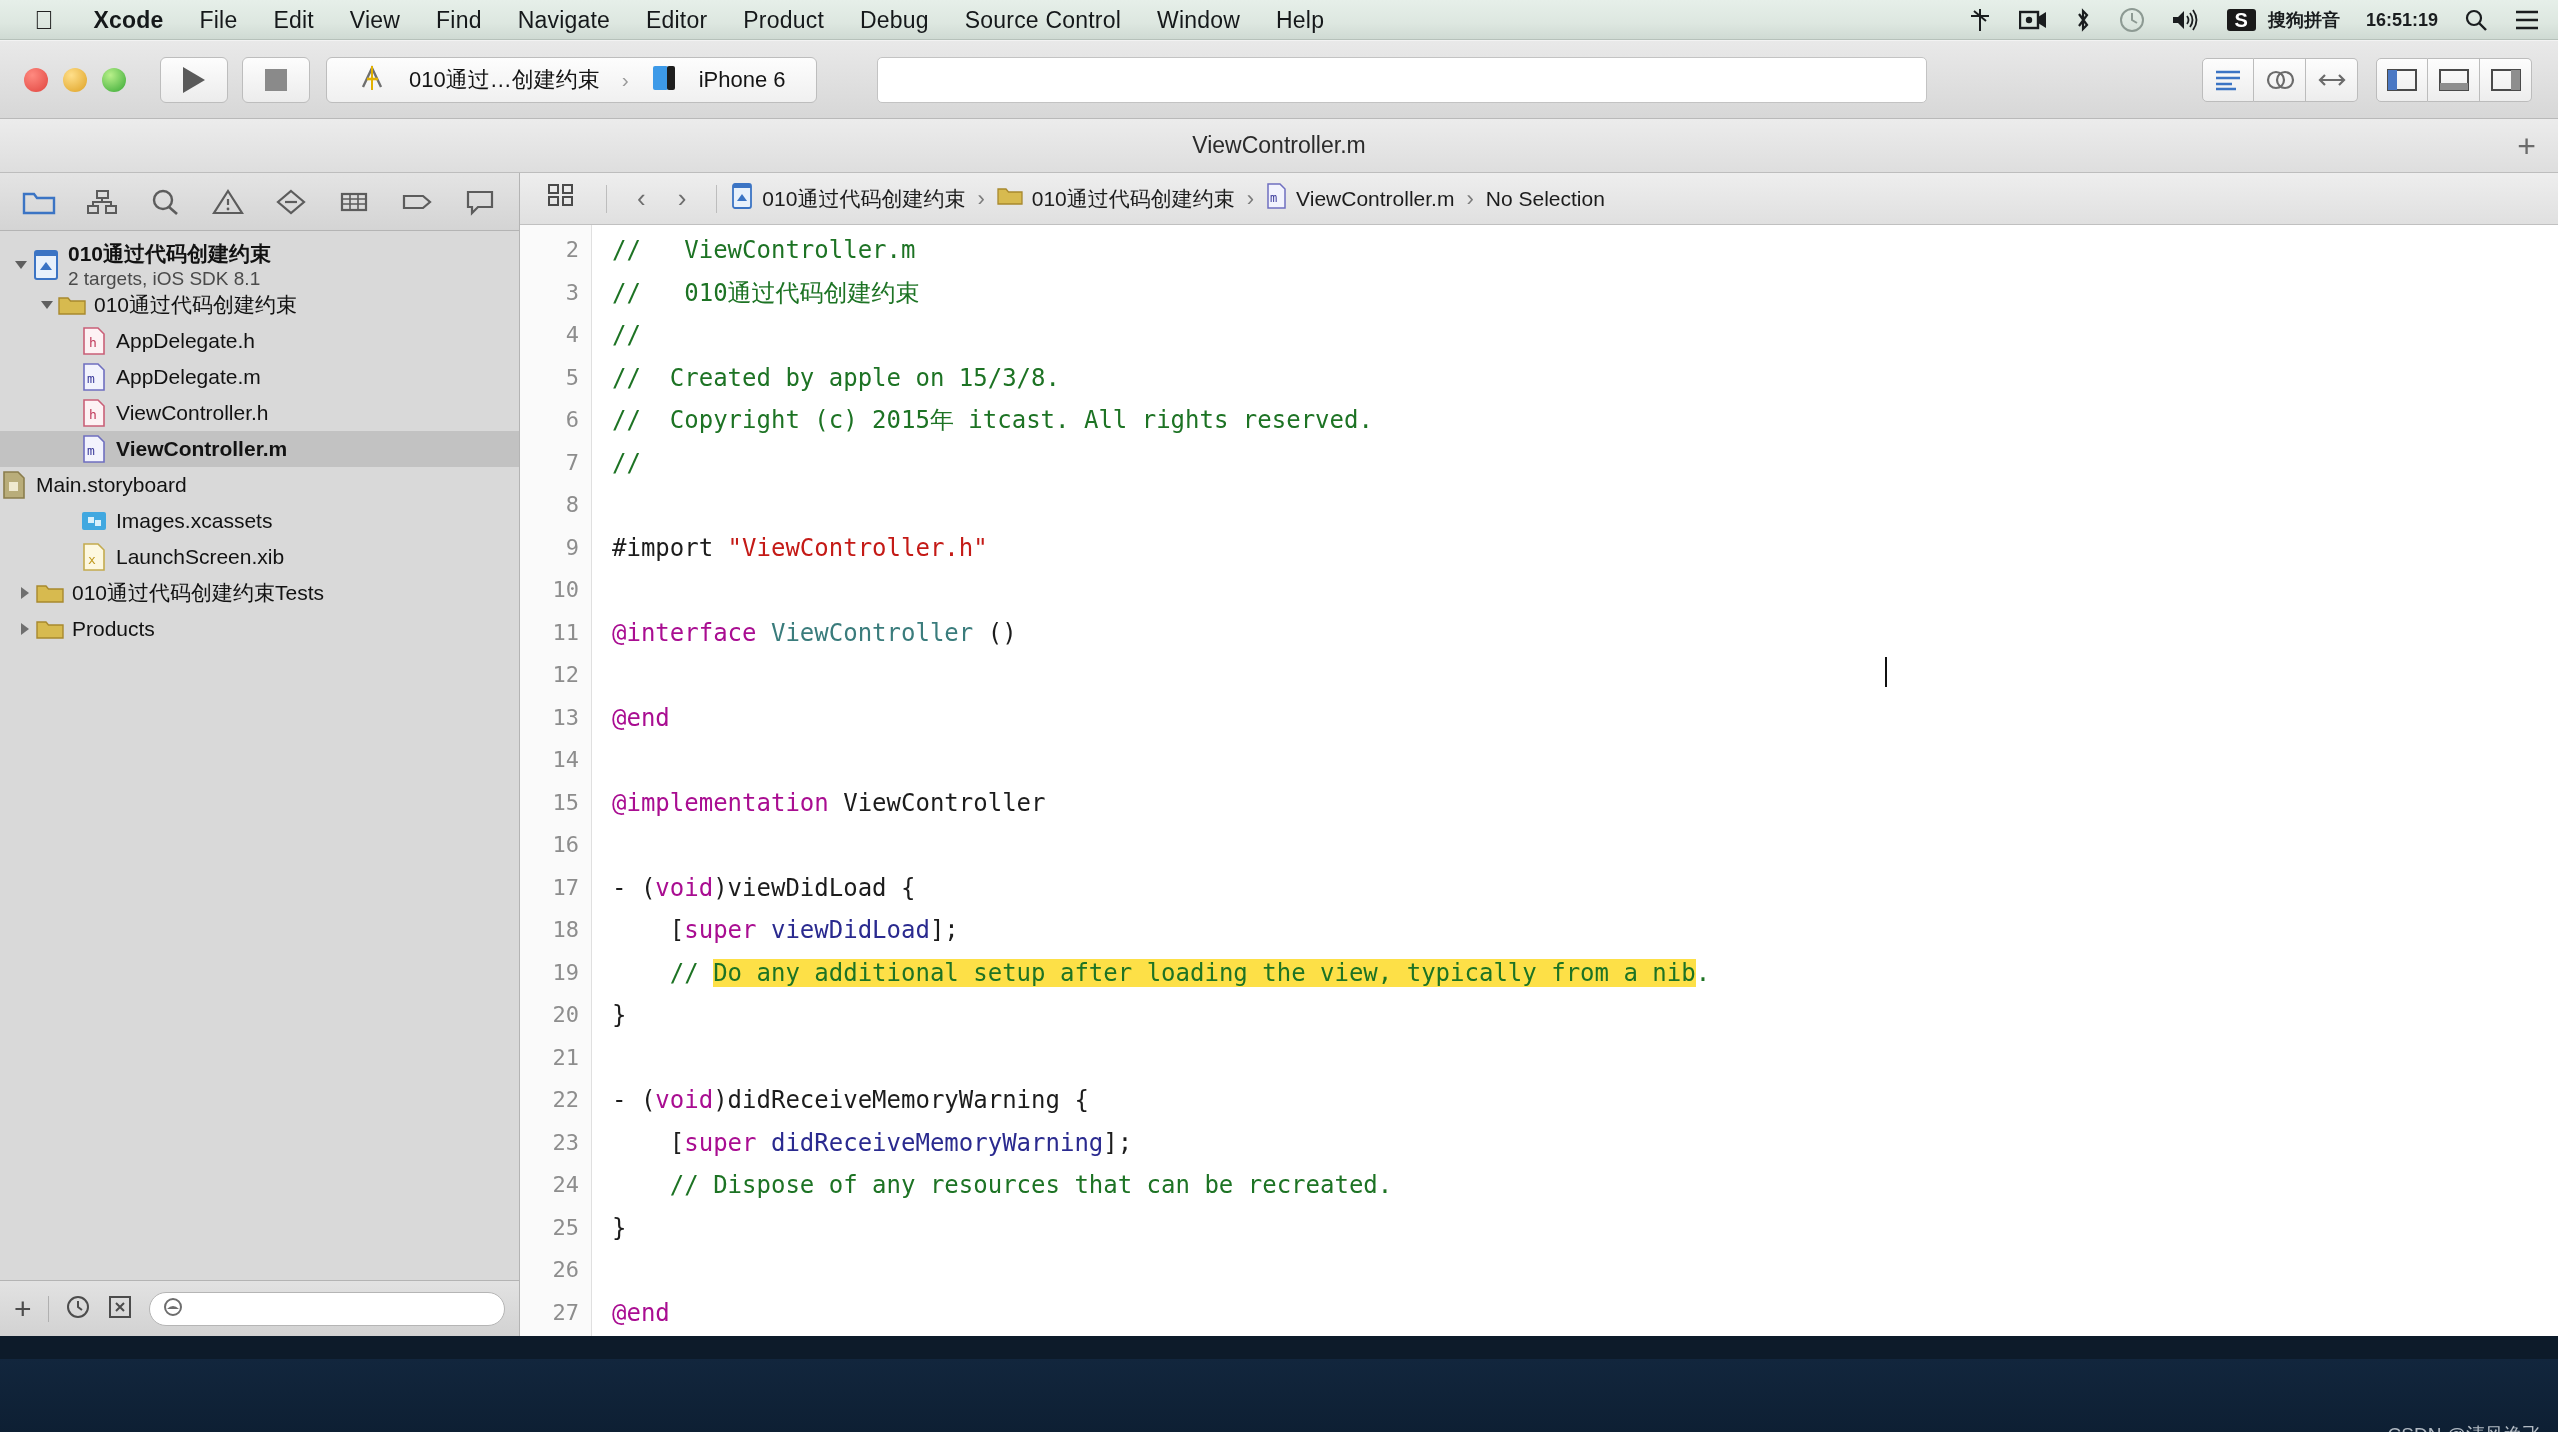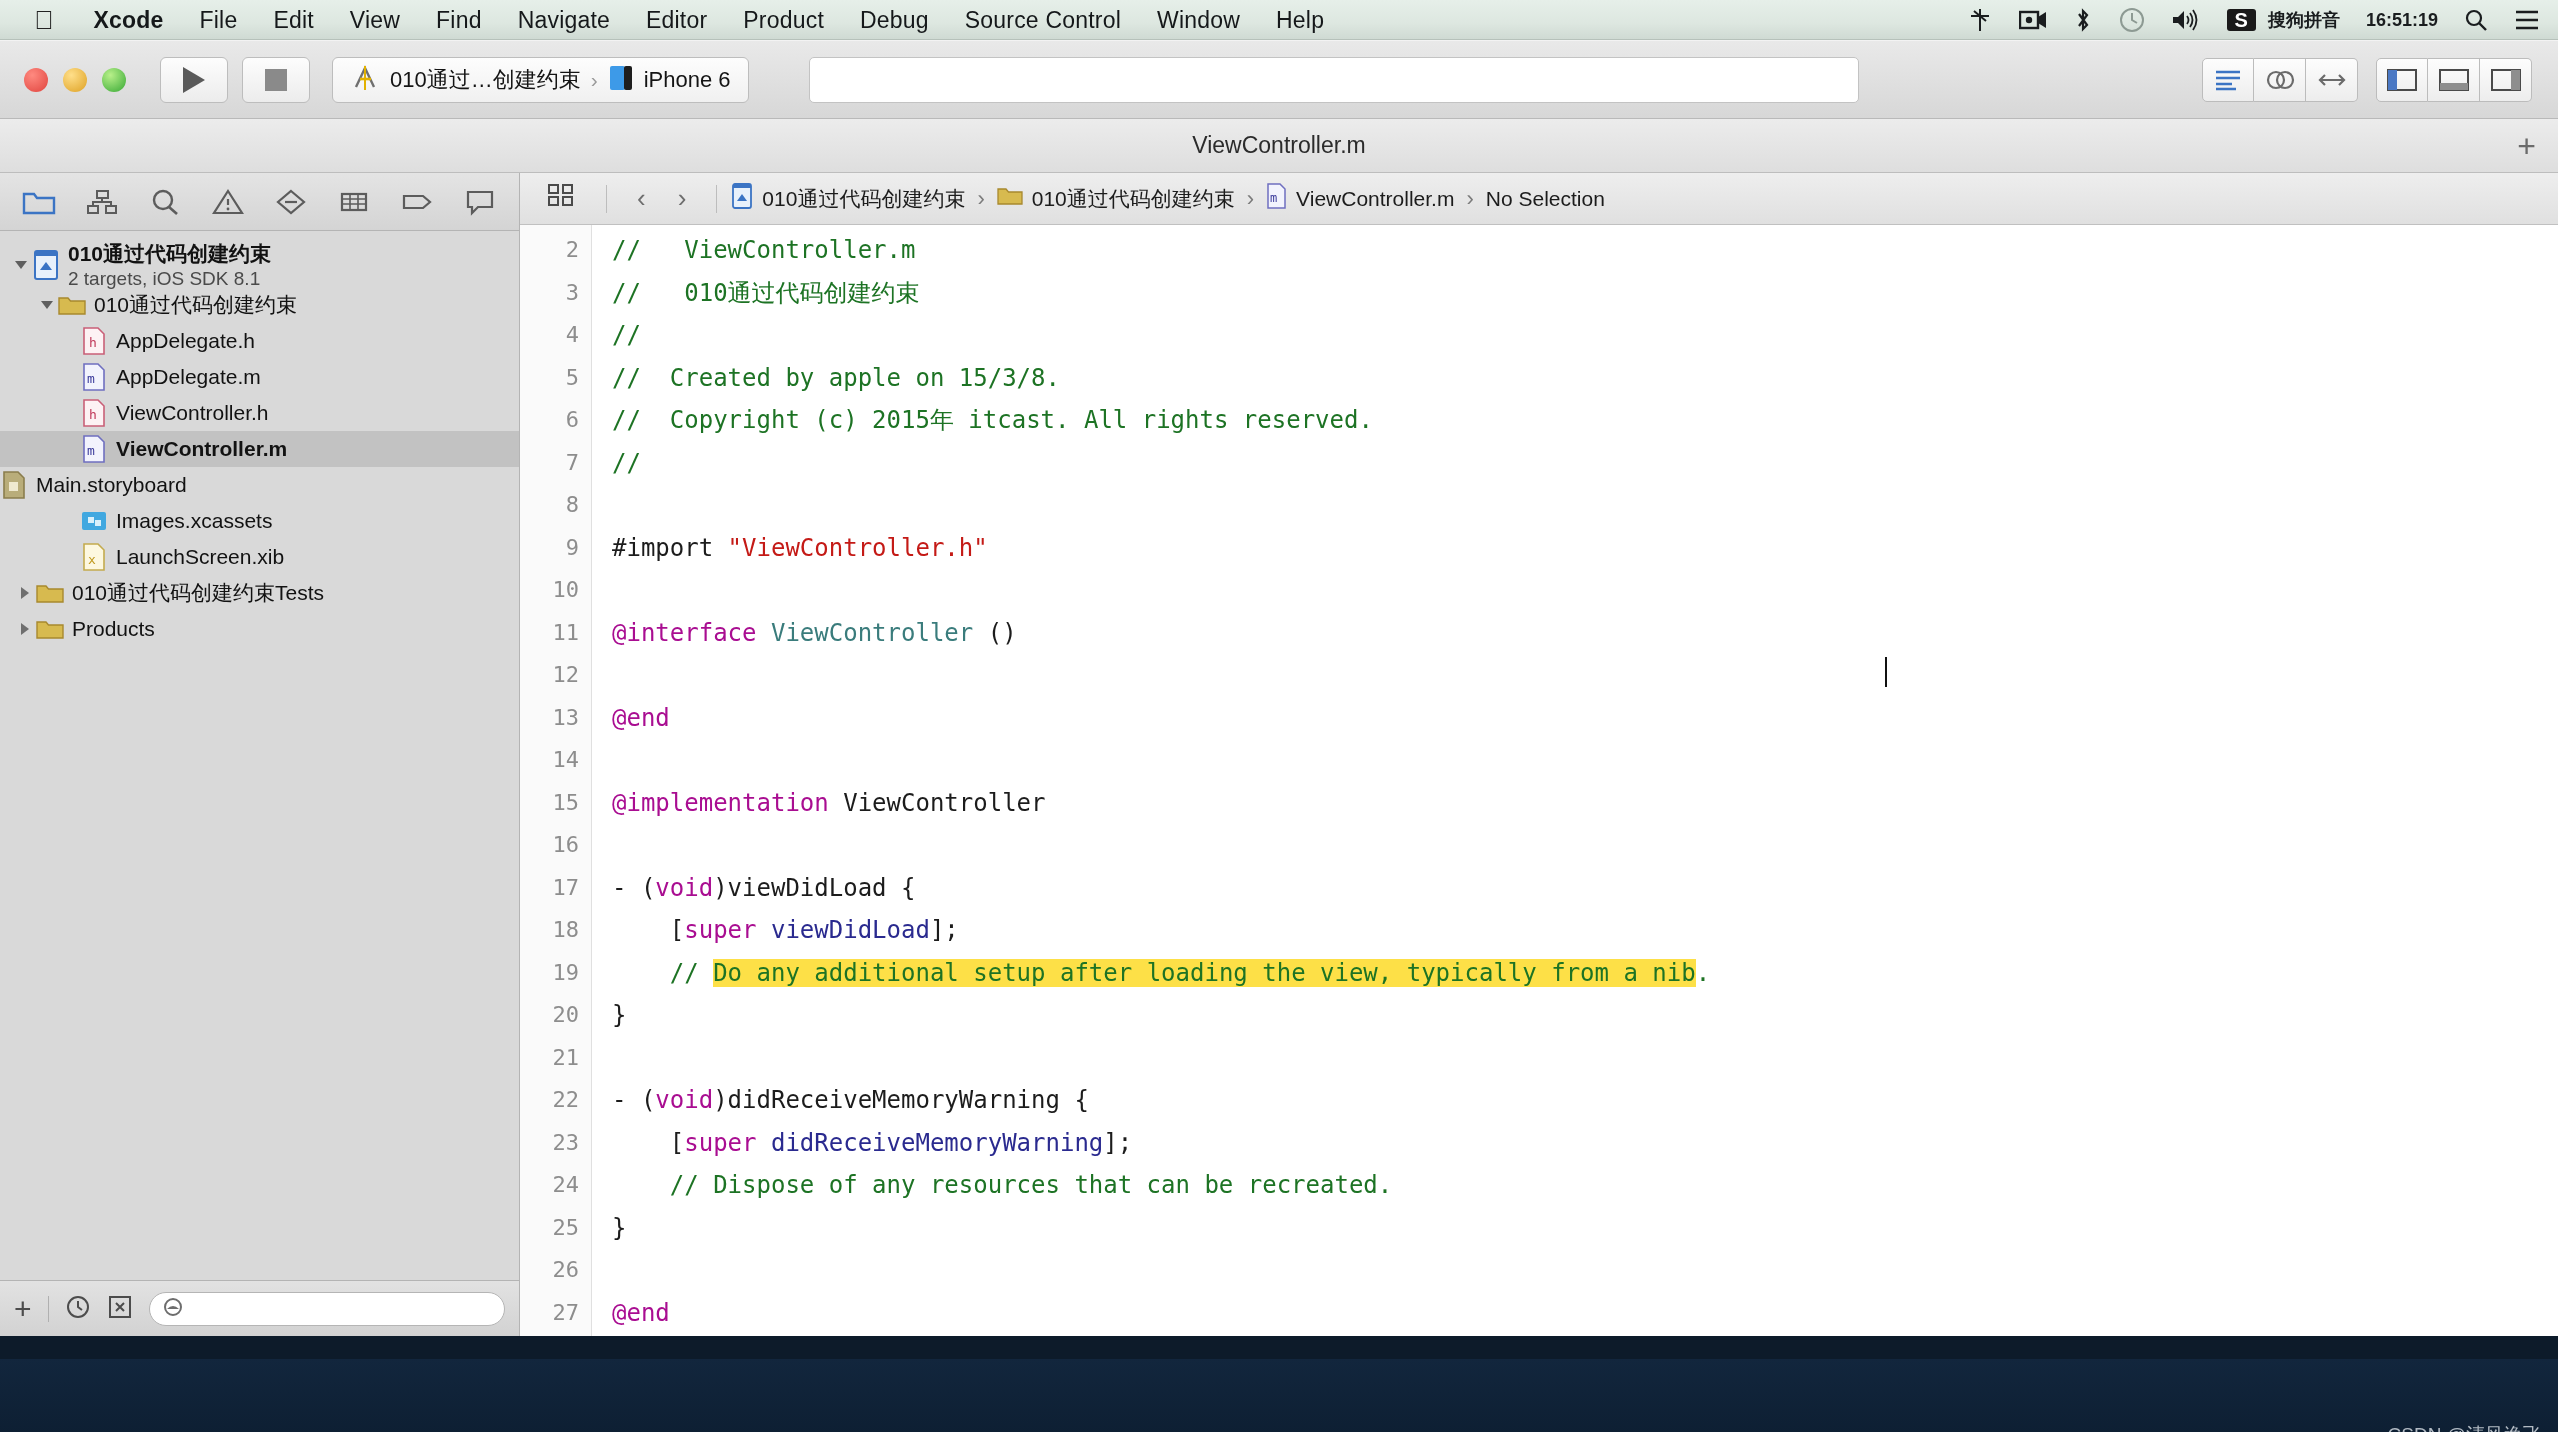--- a/index.html
+++ b/index.html
@@ -52,24 +52,24 @@
     background: linear-gradient(180deg,#fdfdfd,#ececec);
     border: 1px solid #bdbdbd; border-radius: 6px;
     height: 46px; display: flex; align-items: center; justify-content: center;
   }
   #run-button { width: 68px; margin-left: 34px; }
   #stop-button { width: 68px; margin-left: 14px; }
   .tri-play { width: 0; height: 0; border-left: 22px solid #5a5a5a; border-top: 13px solid transparent; border-bottom: 13px solid transparent; }
   .sq-stop { width: 22px; height: 22px; background: #8a8a8a; }
 
   #scheme-control {
-    margin-left: 22px; height: 46px; min-width: 370px;
+    margin-left: 16px; height: 46px; min-width: 370px;
     background: linear-gradient(180deg,#fdfdfd,#f0f0f0);
     border: 1px solid #bdbdbd; border-radius: 6px;
-    display: flex; align-items: center; padding: 0 17px; gap: 10px;
+    display: flex; align-items: center; padding: 0 30px; gap: 22px;
   }
   .scheme-txt { font-size: 22px; color: #141414; white-space: nowrap; }
   .chev { color: #9a9a9a; font-size: 21px; }
 
   #addr-field {
     margin-left: 60px; height: 46px; flex: 0 0 1050px;
     background: #fff; border: 1px solid #c3c3c3; border-radius: 5px;
   }
   #toolbar-right { margin-left: auto; display: flex; align-items: center; gap: 18px; padding-right: 26px; }
   .tb-icon-btn {

